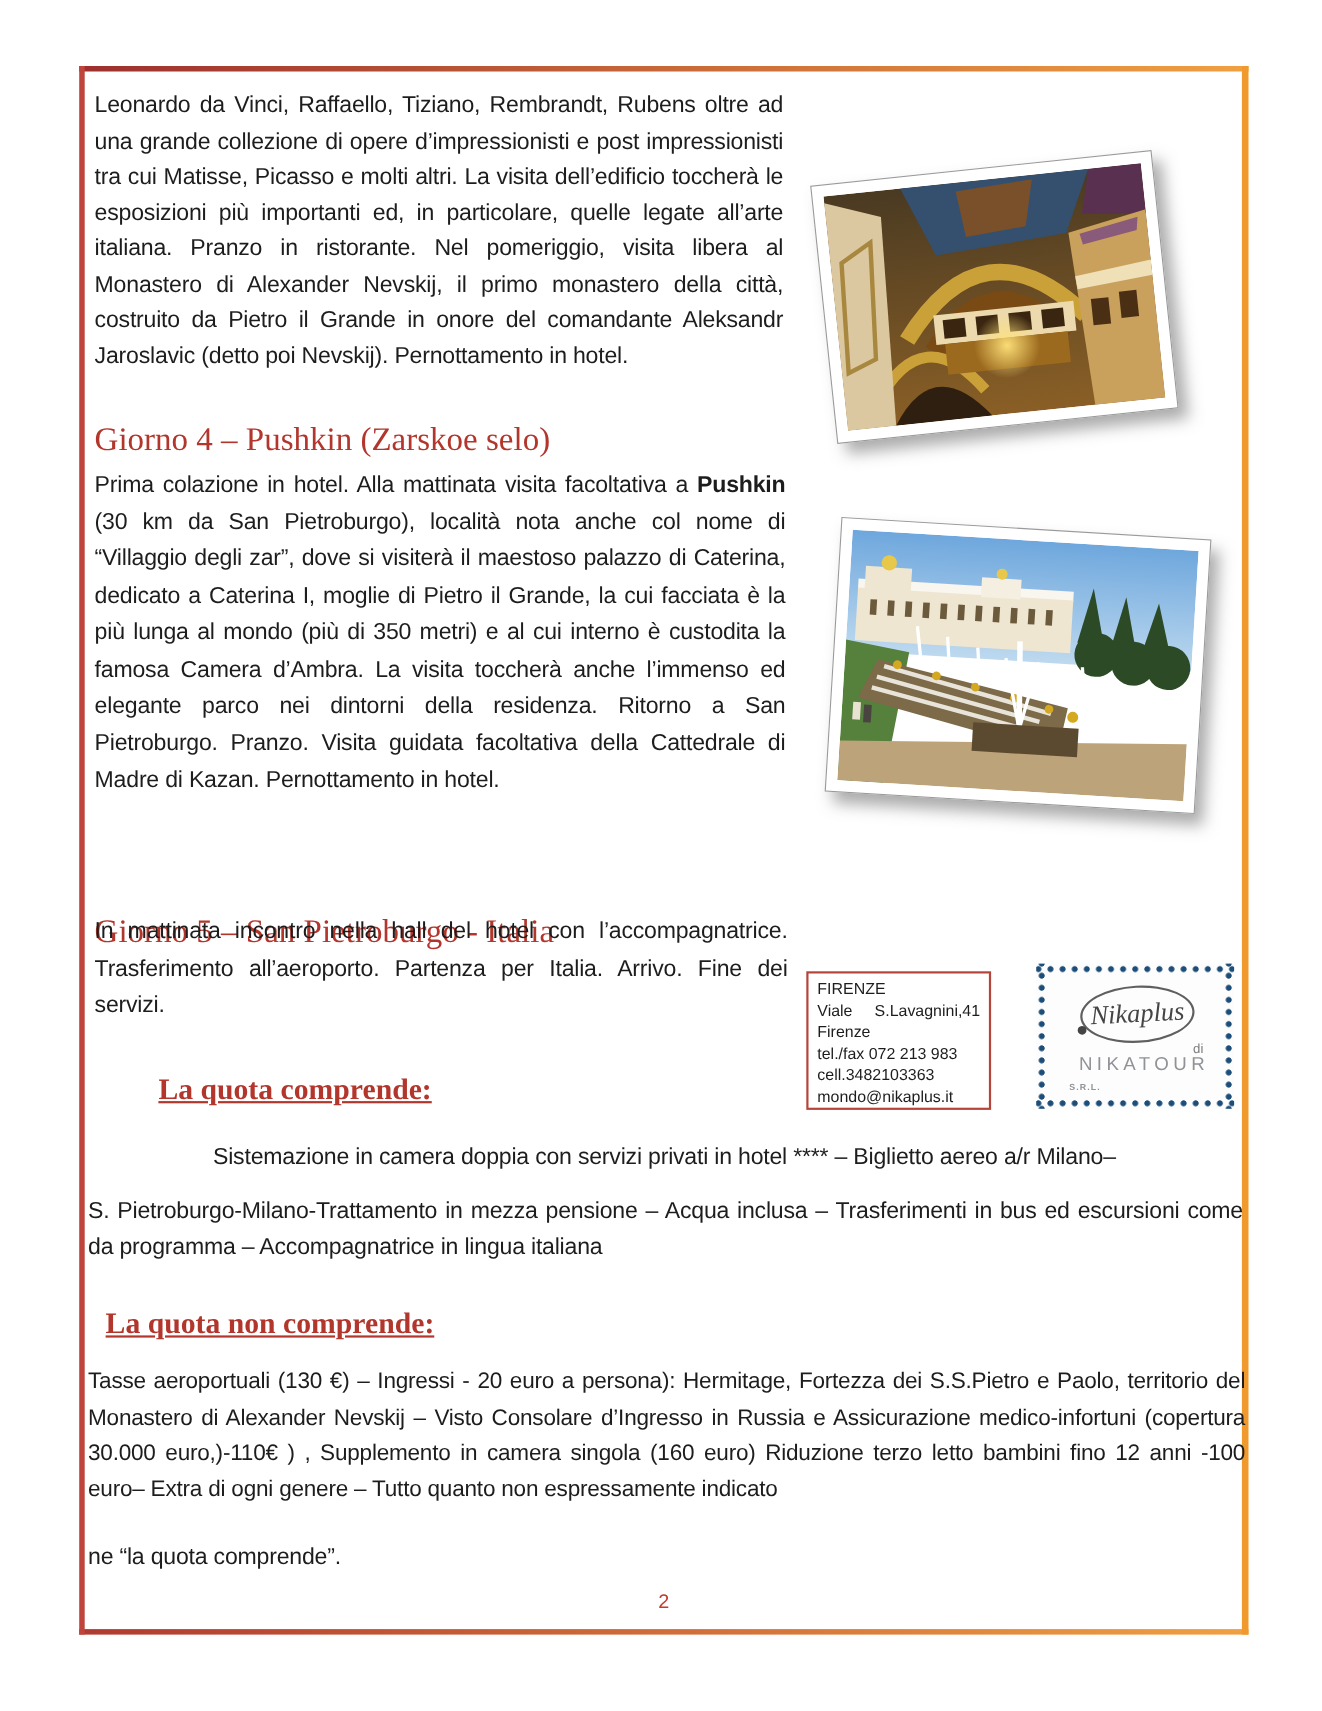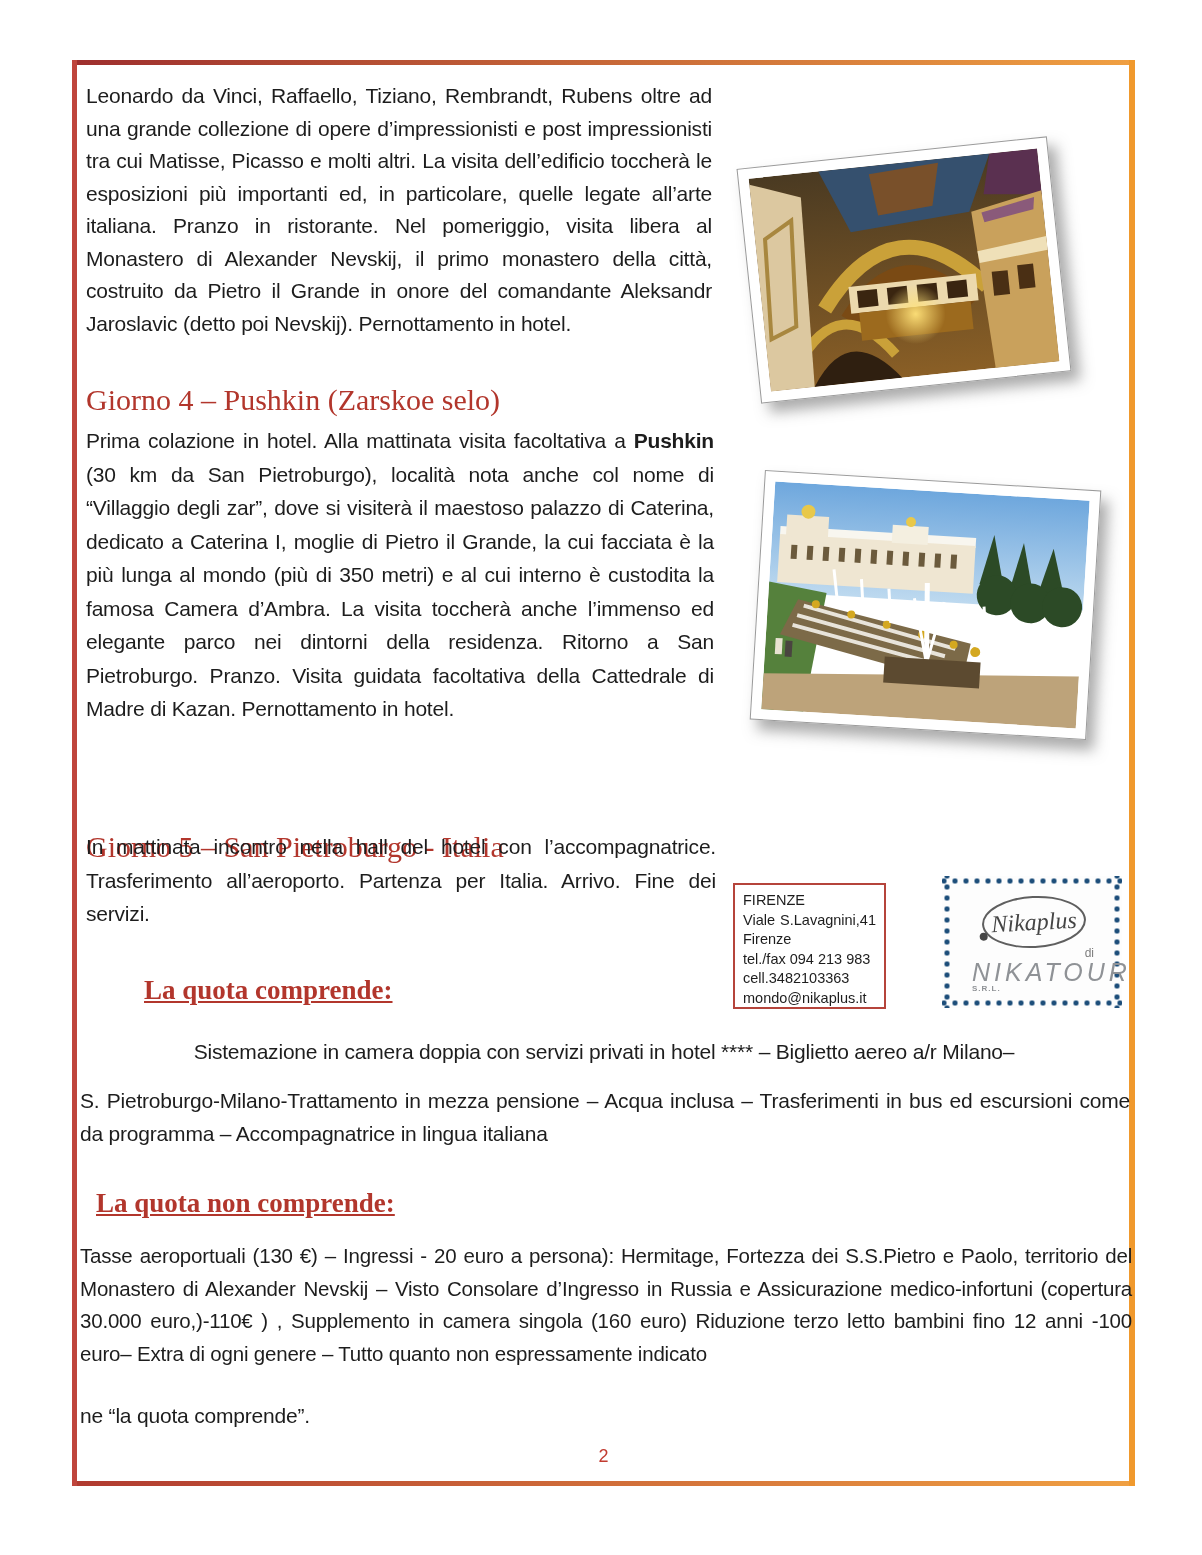--- a/index.html
+++ b/index.html
@@ -44,21 +44,21 @@
     position:absolute; background:#ffffff; padding:10px;
     border:1px solid #9a9a9a;
     box-shadow:8px 10px 14px rgba(90,90,90,0.5);
   }
   .photo svg { display:block; }
   .photo1 { left:748px; top:152px; transform:rotate(-6deg); }
   .photo2 { left:757px; top:480px; transform:rotate(3.5deg); }
 
   
   .contact-box {
-    position:absolute; left:733px; top:883px; width:153px; height:126px;
+    position:absolute; left:733px; top:883px; width:168px; height:126px;
     border:2px solid #b5443b; padding:6px 8px;
     font-size:14.5px; line-height:19.5px; color:#1d1d1d;
   }
   .contact-box .row2 { display:flex; justify-content:space-between; }
 
   
   .logo-stamp { position:absolute; left:942px; top:876px; width:180px; height:132px; background:#fdfdfd; }
   .dotrow { position:absolute; background-image:radial-gradient(circle, #1d4e7a 2.4px, rgba(0,0,0,0) 3px); background-size:11px 11px; background-position:center; }
   .dot-top    { left:0; top:0; width:100%; height:10px; }
   .dot-bottom { left:0; bottom:0; width:100%; height:10px; }
@@ -70,21 +70,21 @@
     border:2px solid #5f5f5f; border-radius:50%;
     transform:rotate(-3deg);
     font-family:"Liberation Serif", serif; font-style:italic;
     font-size:24px; color:#454545; line-height:48px;
   }
   .logo-ellipse::before {
     content:""; position:absolute; left:-5px; top:32px;
     width:8px; height:8px; border-radius:50%; background:#454545;
   }
   .logo-di { position:absolute; right:14px; top:58px; font-size:12px; color:#7d7d7d; }
-  .logo-name { position:absolute; left:16px; right:0; top:70px; font-size:25px; letter-spacing:4px; color:#8f9296;font-style:italic; }
+  .logo-name { position:absolute; left:16px; right:0; top:70px; font-size:17px; letter-spacing:4px; color:#8f9296; }
   .logo-srl  { position:absolute; left:16px; top:96px; font-size:8px; font-weight:700; color:#8f9296; letter-spacing:1px; }
 
   .page-number { position:absolute; left:72px; top:1446px; width:1063px; text-align:center;
     font-size:18px; color:#c23b30; }
 </style>
 </head>
 <body>
 
 <div class="page">
 
@@ -198,21 +198,21 @@
   <div class="day-heading" style="left:86px; top:788px;margin-top:42px;">Giorno 5 – San Pietroburgo - Italia</div>
   <div class="body-text" style="left:86px; top:830px; width:630px; line-height:33.5px;">In mattinata incontro nella hall del hotel con l’accompagnatrice. Trasferimento all’aeroporto. Partenza per Italia. Arrivo. Fine dei servizi.</div>
 
   <div class="contact-box">
     <div>FIRENZE</div>
     <div class="row2">
       <span>Viale</span>
       <span>S.Lavagnini,41</span>
     </div>
     <div>Firenze</div>
-    <div>tel./fax 094 213 983</div>
+    <div>tel./fax 072 213 983</div>
     <div>cell.3482103363</div>
     <div>mondo@nikaplus.it</div>
   </div>
 
   <div class="logo-stamp">
     <div class="dotrow dot-top"></div>
     <div class="dotrow dot-bottom"></div>
     <div class="dotrow dot-left"></div>
     <div class="dotrow dot-right"></div>
     <div class="logo-inner">

